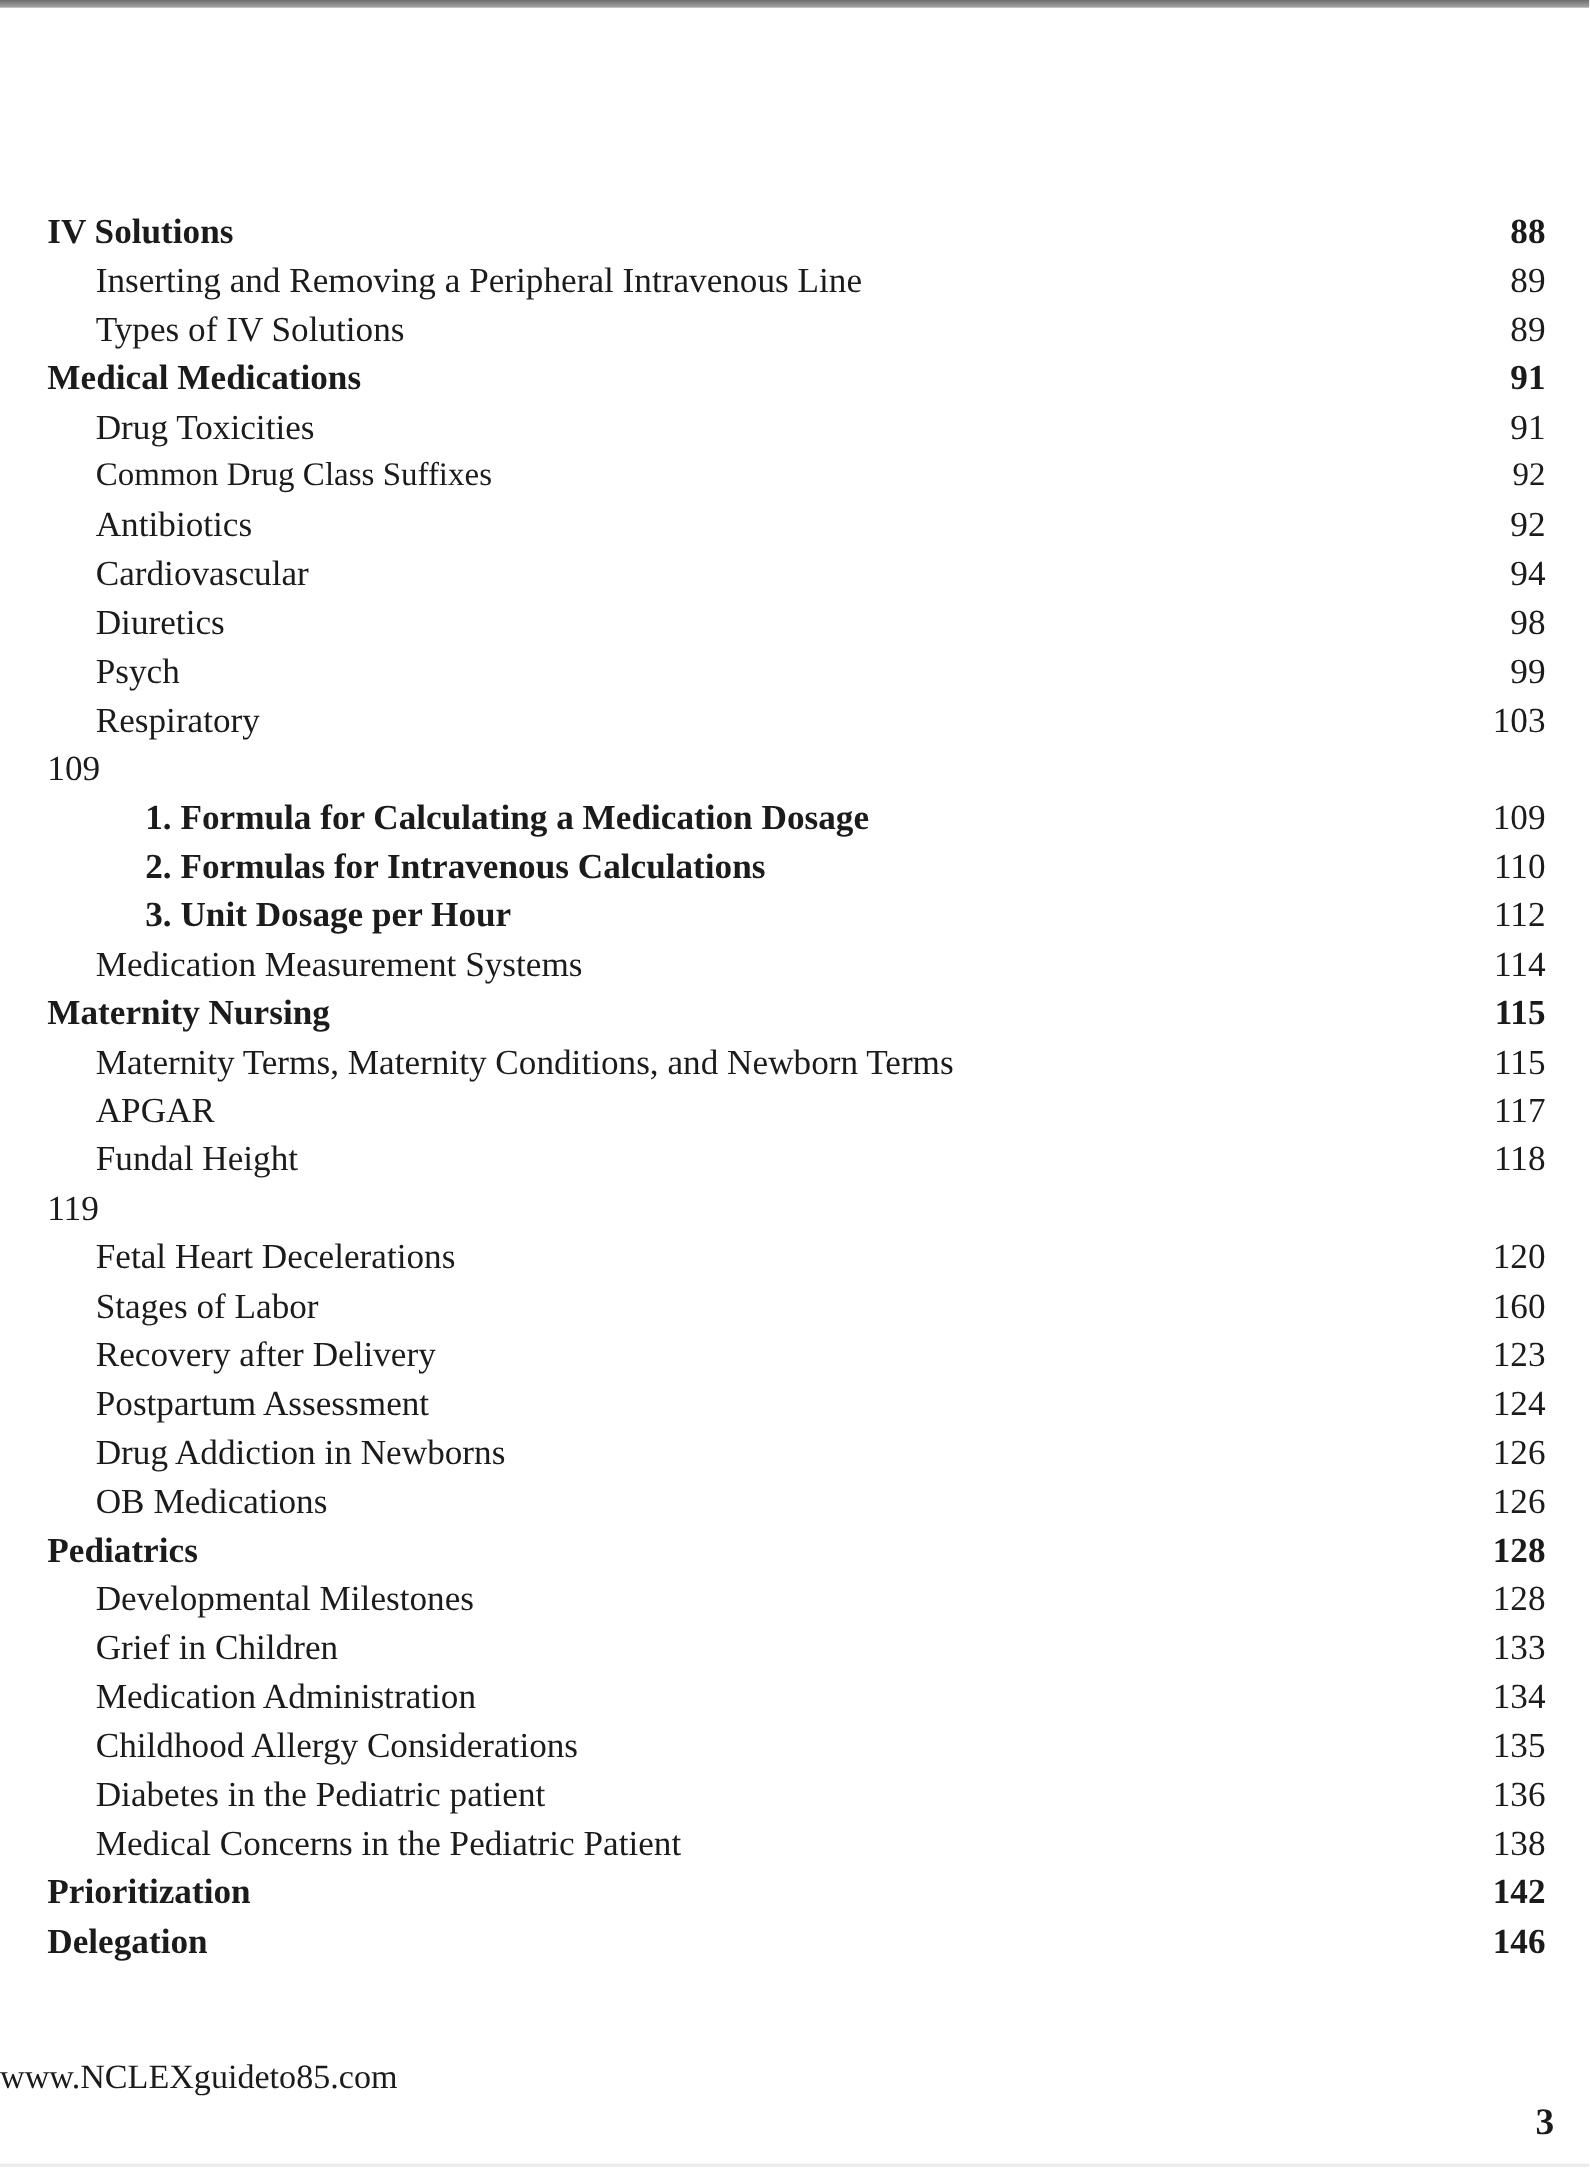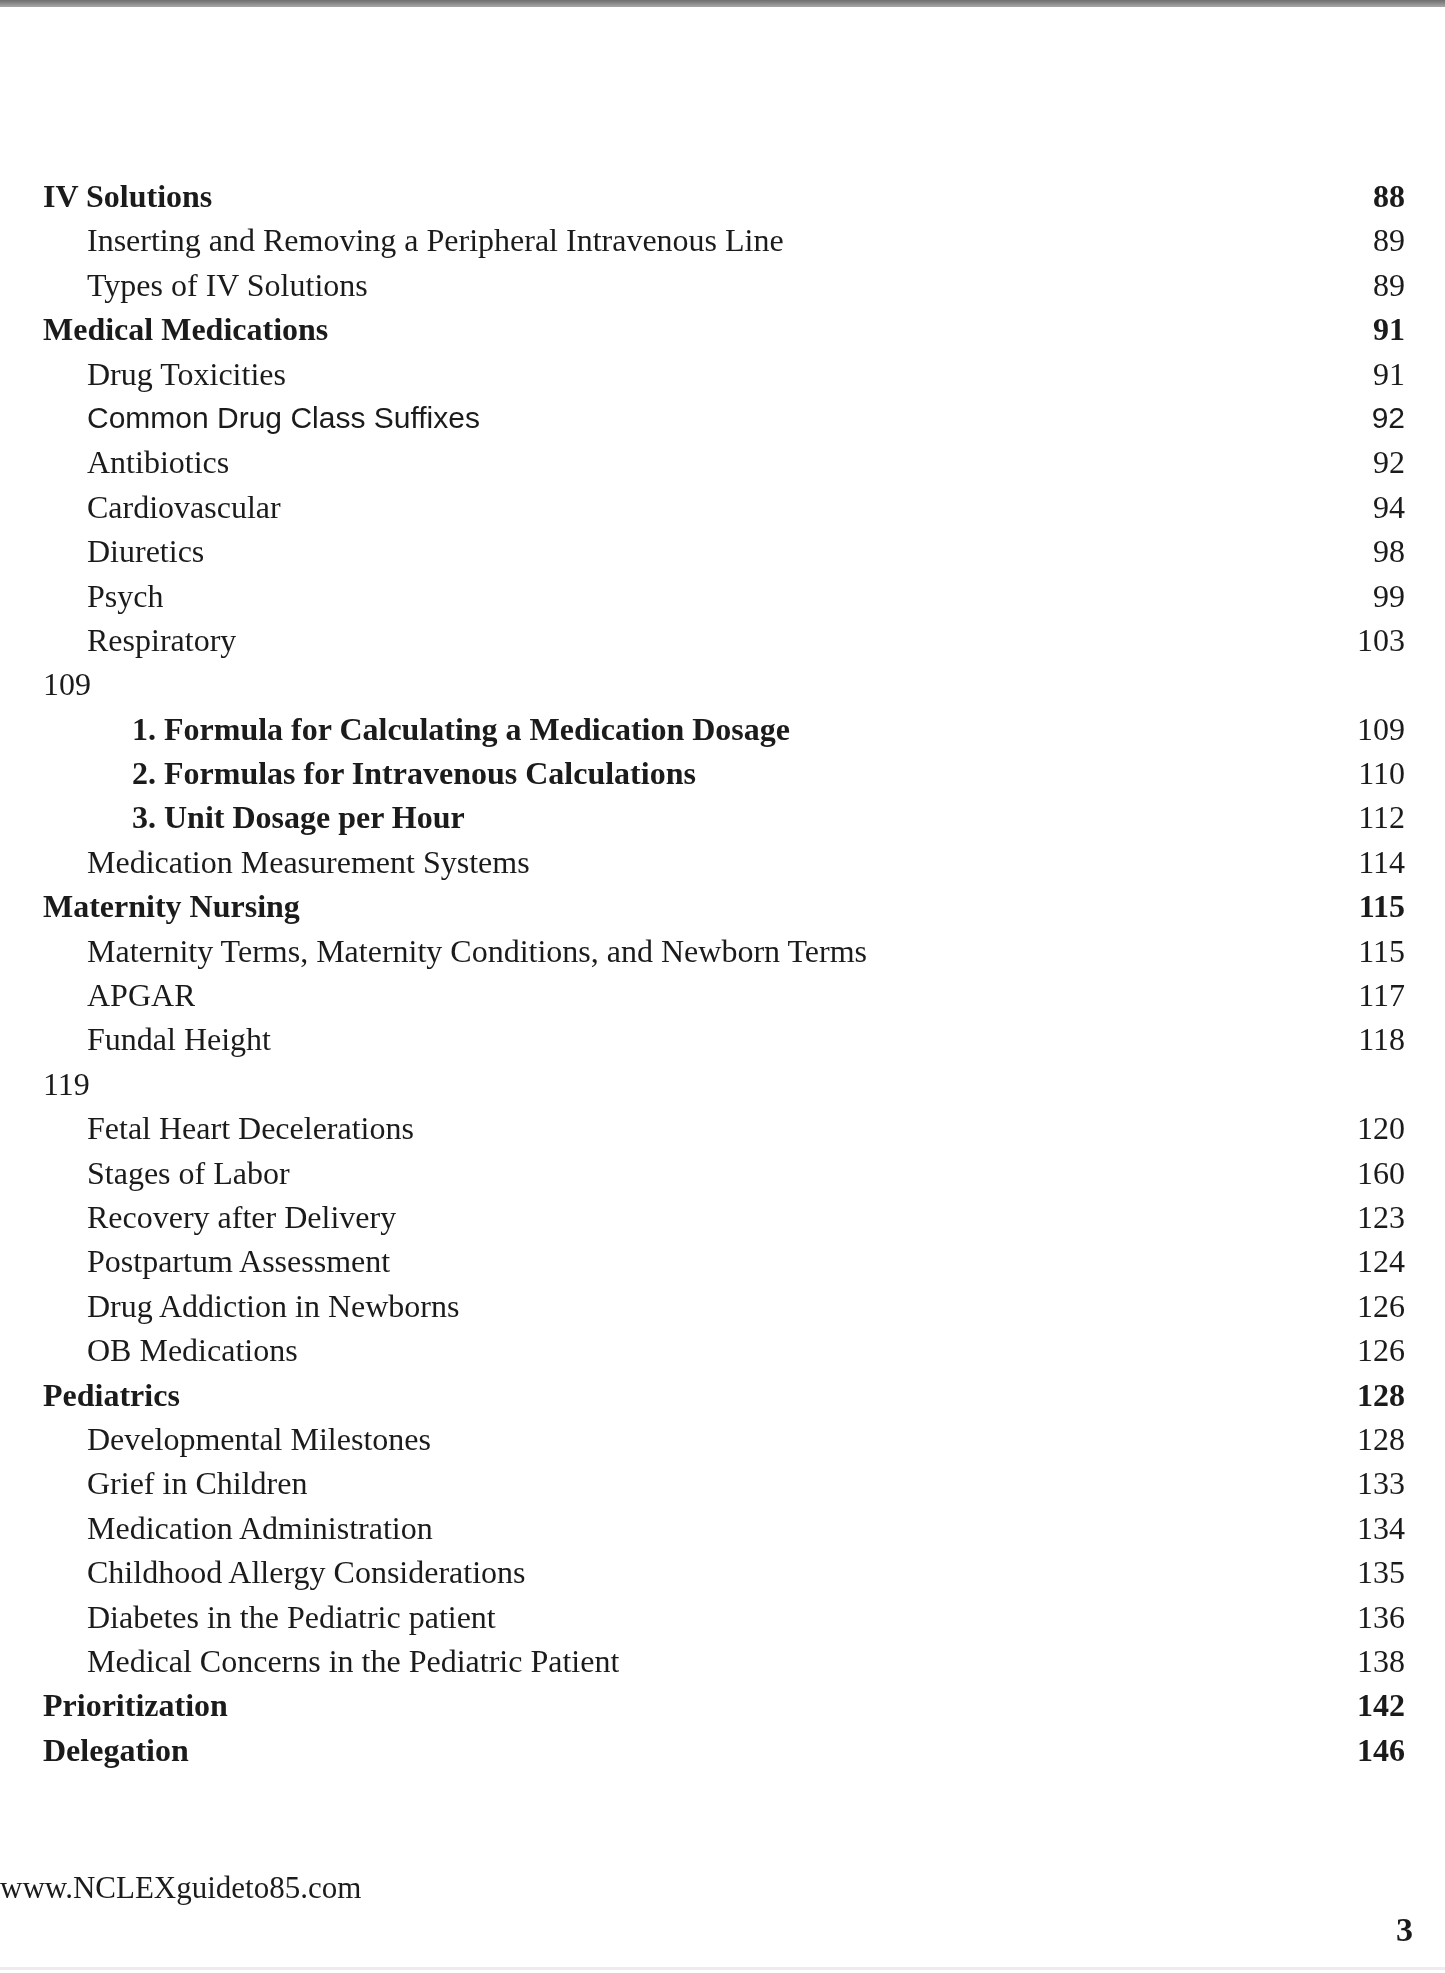--- a/index.html
+++ b/index.html
@@ -23,40 +23,40 @@
     height: 7px;
   }
   .bottom-line {
     position: absolute;
     bottom: 3px; left: 0;
     width: 100%;
     height: 3px;
   }
   .toc {
     position: absolute;
-    top: 174px;
+    top: 188px;
     left: 43px;
     right: 40px;
   }
   .toc-row {
     display: flex;
     justify-content: space-between;
     align-items: baseline;
     height: 44.4px;
     line-height: 44.4px;
     font-size: 32px;
     white-space: nowrap;
   }
   .toc-row .label { flex: 0 1 auto; overflow: hidden; }
   .toc-row .pagenum { flex: 0 0 auto; text-align: center; }
   .toc-row.lvl1 .label { padding-left: 44px; }
   .toc-row.lvl2 .label { padding-left: 89px; font-weight: bold; }
   .toc-row.bold { font-weight: bold; }
   .toc-row.sans {
-    font-family: Liberation Sans, sans-serif;
+    font-family: Liberation Serif, serif;
     font-size: 30px;
   }
   .footer-site {
     position: absolute;
     top: 1868px;
     left: 0;
     width: 100%;
     text-align: left;
     font-size: 31px;
     line-height: 40px;

